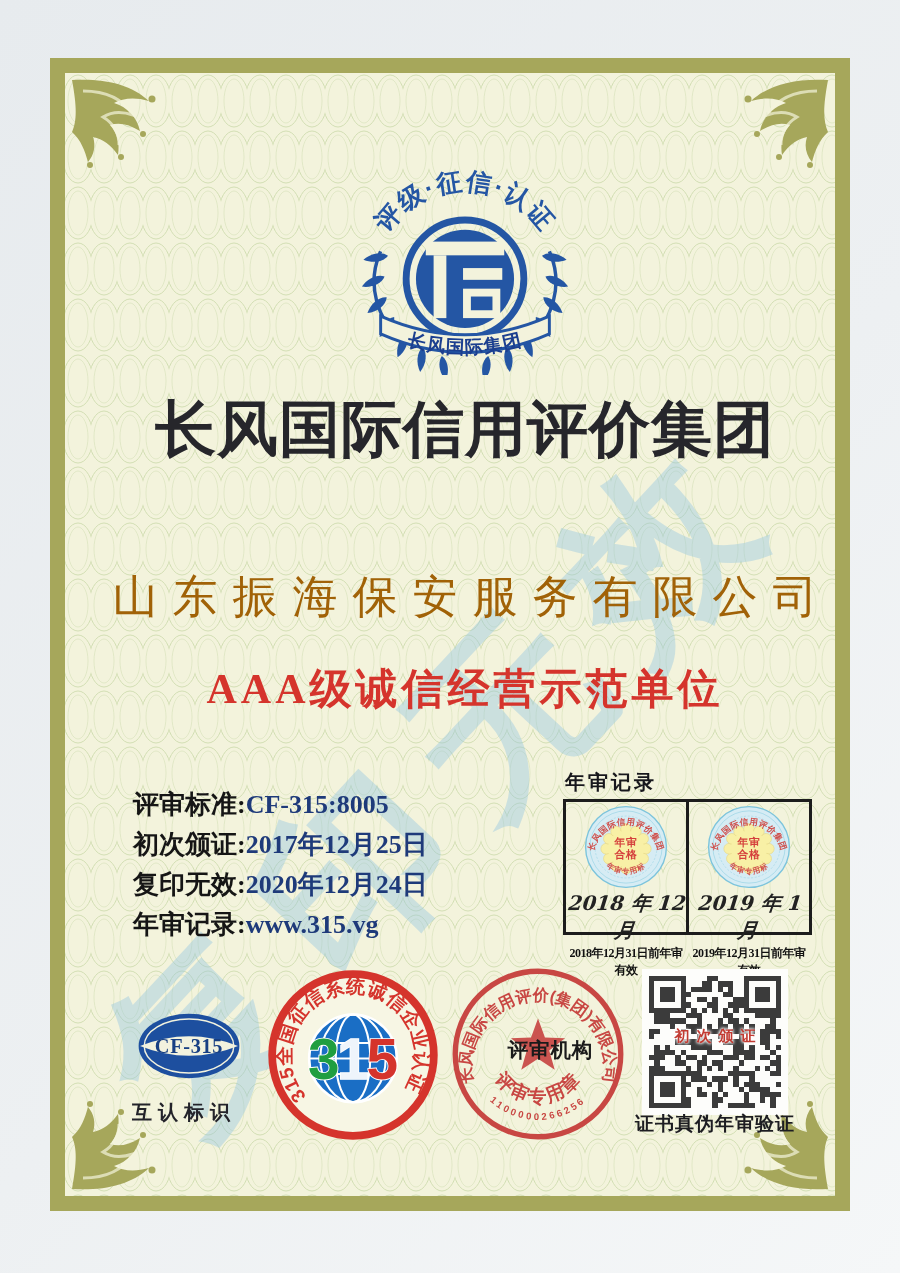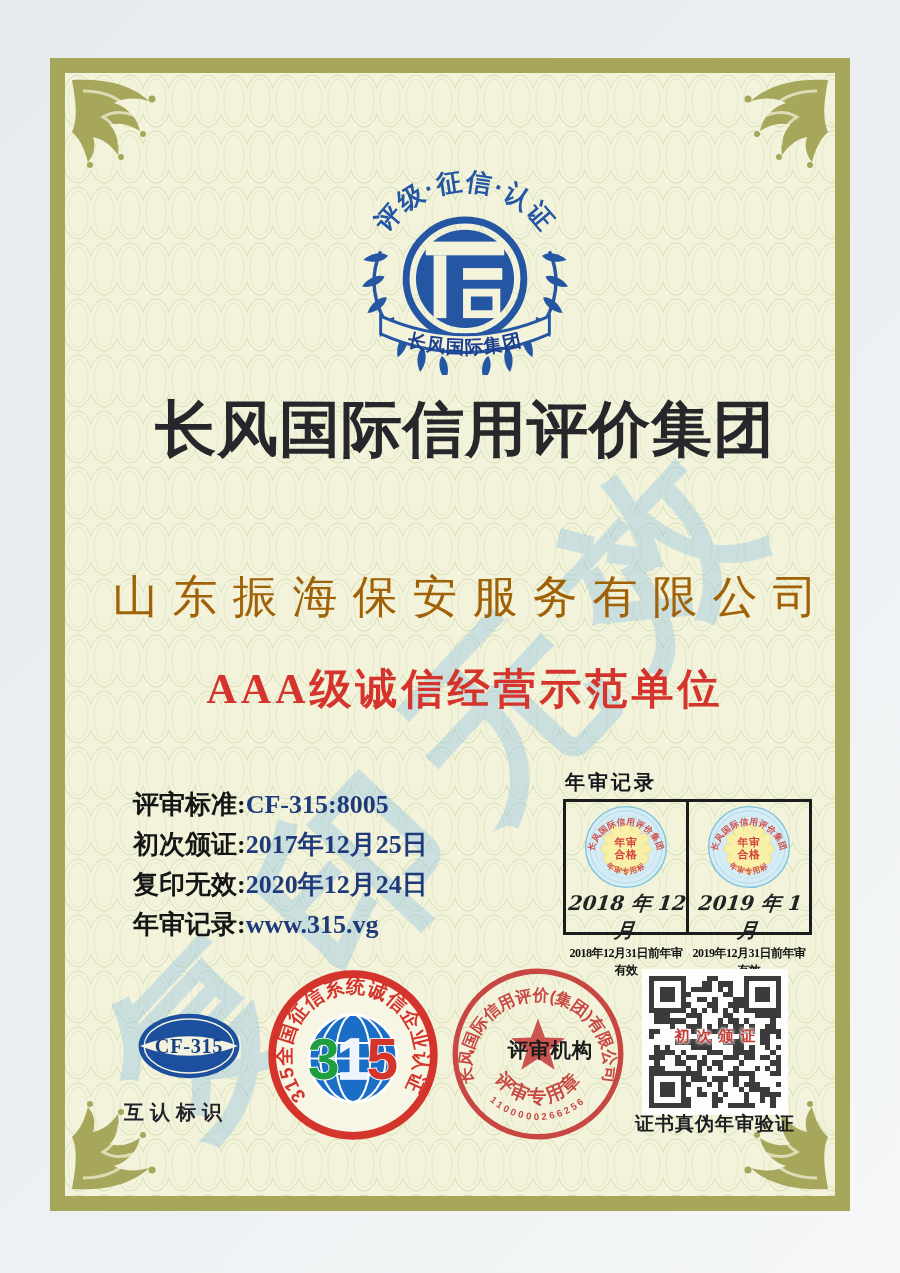--- a/index.html
+++ b/index.html
@@ -39,21 +39,21 @@
   .annual-cell + .annual-cell{border-left:3px solid #1c1c1c;}
   .stamp{width:86px;height:86px;margin-top:2px;}
   .stamp-arc{font-size:10px;font-weight:bold;fill:#d0504c;letter-spacing:.5px;}
   .stamp-arc-b{font-size:9px;font-weight:bold;fill:#d0504c;letter-spacing:1px;}
   .stamp-center{font-size:12.5px;font-weight:bold;fill:#d5403c;text-anchor:middle;letter-spacing:1px;}
   .handwritten{font-family:"DejaVu Serif",serif;font-style:italic;font-weight:bold;
                font-size:20px;color:#222;margin-top:-4px;transform:skewX(-6deg);}
   .valid-line{font-family:"Liberation Serif",serif;font-size:12px;font-weight:bold;
               color:#111;letter-spacing:-.5px;margin-top:1px;}
   .cf-logo{position:absolute;left:62px;top:938px;width:124px;height:70px;}
-  .cf-caption{position:absolute;left:50px;top:1026px;width:116px;text-align:center;
+  .cf-caption{position:absolute;left:58px;top:1026px;width:116px;text-align:center;
               font-family:"Liberation Serif",serif;font-size:20px;font-weight:bold;
               color:#23232a;letter-spacing:6px;text-indent:6px;}
   .c315-logo{position:absolute;left:202px;top:896px;width:172px;height:172px;}
   .seal{position:absolute;left:384px;top:892px;width:178px;height:178px;}
   .qr-box{position:absolute;left:577px;top:896px;width:146px;height:146px;background:#fdfdfb;
           box-sizing:border-box;padding:7px;display:grid;
           grid-template-columns:repeat(25,1fr);grid-template-rows:repeat(25,1fr);}
   .qr-box .on{background:#3b3b3b;}
   .qr-overlay{position:absolute;left:577px;top:954px;width:146px;text-align:center;
               font-family:"Liberation Serif",serif;font-size:15px;font-weight:bold;color:#c23a31;

